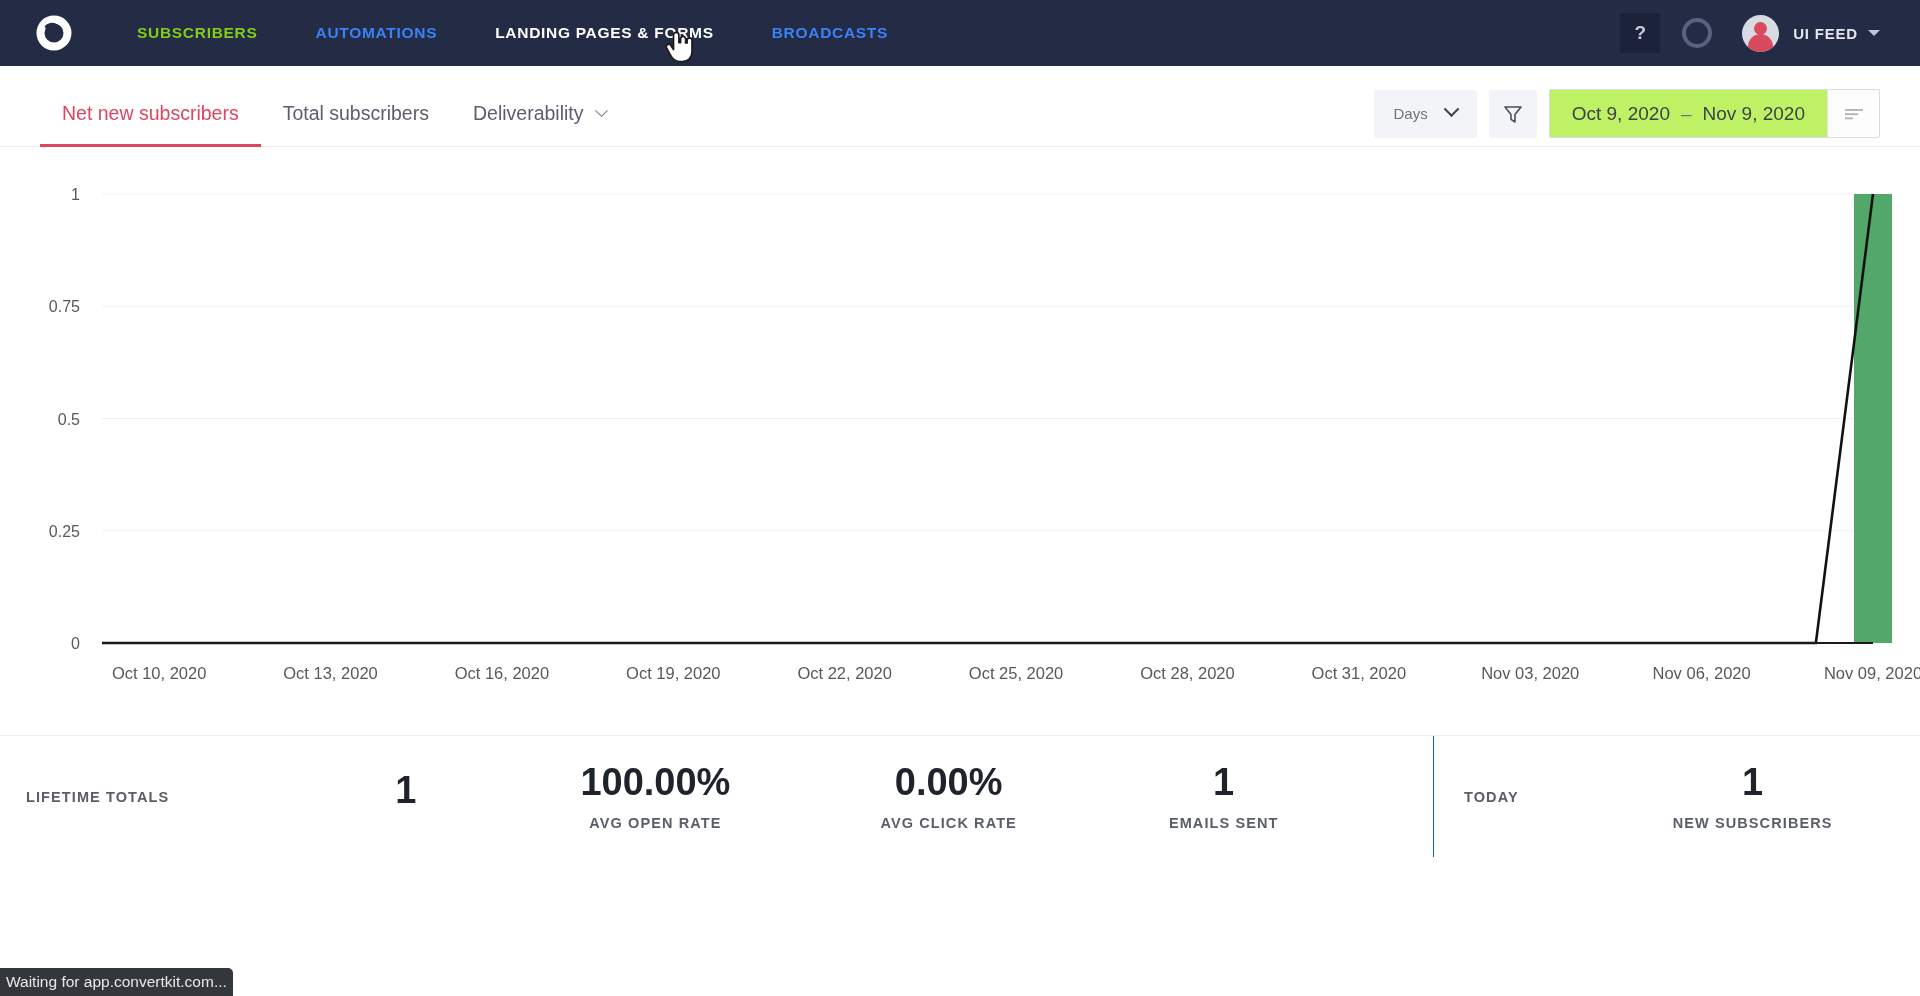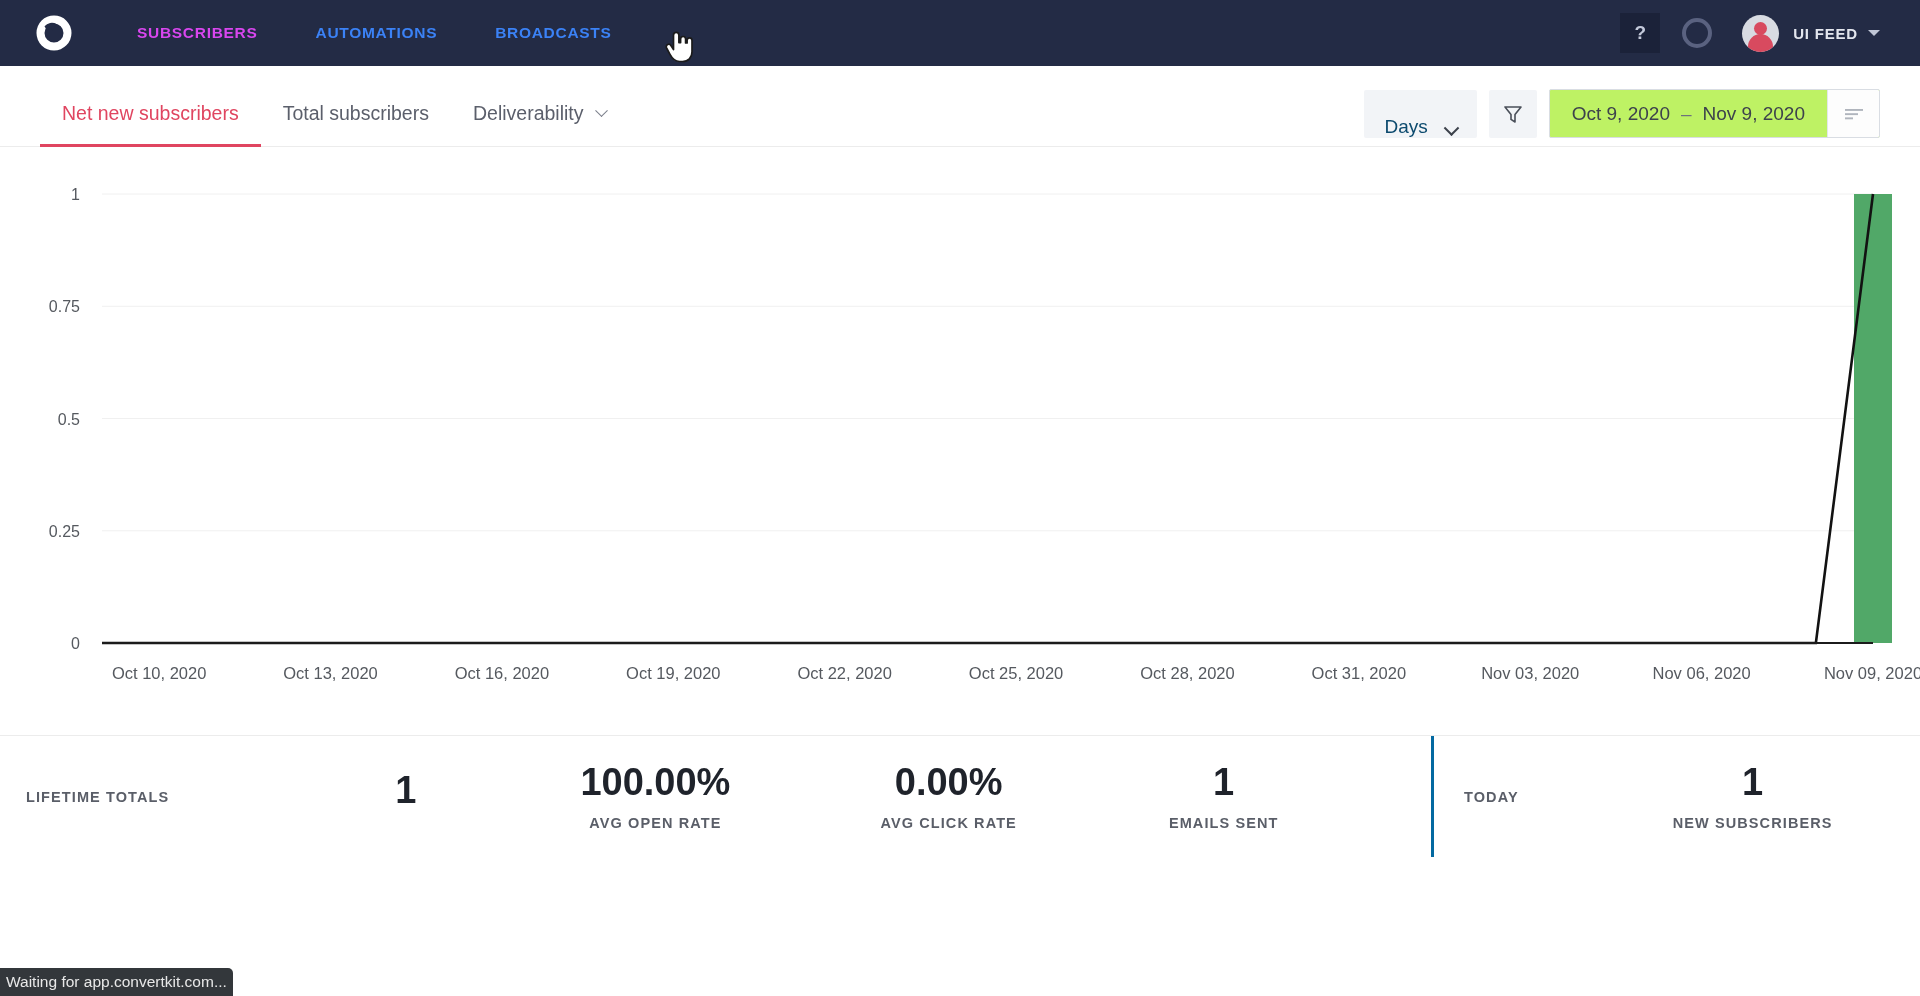--- a/index.html
+++ b/index.html
@@ -38,21 +38,21 @@
     color: #3b82f6;
     font-size: 15.5px;
     font-weight: bold;
     letter-spacing: 0.7px;
     padding: 0 29px;
     line-height: 66px;
     height: 100%;
     cursor: pointer;
     white-space: nowrap;
   }
-  .nav-link.active { color: #d946ef; }
+  .nav-link.active { color: #84cc16; }
   .nav-link.hovered { color: #ffffff; }
 
   .topnav-right {
     margin-left: auto;
     display: flex;
     align-items: center;
     padding-right: 40px;
     gap: 0;
   }
   .help-btn {
@@ -162,24 +162,24 @@
   .tools {
     margin-left: auto;
     display: flex;
     align-items: center;
     gap: 12px;
   }
   .days-btn {
     background: #f2f4f7;
     height: 48px;
     display: flex;
-    align-items: flex-end;
+    align-items: center;
     padding: 0 20px;
-    font-size: 19px;
-    color: #0c4a6e;
+    font-size: 15px;
+    color: #737373;
     cursor: pointer;
     border-radius: 2px;
   }
   .days-btn .chev2 {
     margin-left: 18px;
     width: 11px; height: 11px;
     border-right: 2.2px solid #3c414b;
     border-bottom: 2.2px solid #3c414b;
     transform: rotate(45deg) translate(-3px,-3px);
   }
@@ -231,21 +231,21 @@
     left: 0; right: 0; bottom: 0;
     height: 122px;
     border-top: 1px solid #ececec;
     display: flex;
     background: #fff;
   }
   .stats-left {
     flex: 0 0 1434px;
     display: flex;
     align-items: center;
-    border-right: 3px solid #0369a1;
+    border-right: 1px solid #0369a1;
     padding-left: 26px;
   }
   .stats-right {
     flex: 1;
     display: flex;
     align-items: center;
     padding-left: 30px;
   }
   .section-label {
     font-size: 14.5px;
@@ -309,20 +309,23 @@
       <path d="M10.5 13.2 A9.6 9.6 0 0 1 22.5 10.9 L18.5 17.5 A2.3 2.3 0 0 0 13.6 18.4 Z" fill="#232b45"></path>
     </svg>
   </div>
 
   <div class="nav-links">
     <div class="nav-link active">
       <span>SUBSCRIBERS</span>
     </div>
     <div class="nav-link">
       <span>AUTOMATIONS</span>
+    </div>
+    <div class="nav-link hovered">
+      <span>LANDING PAGES &amp; FORMS</span>
     </div>
     <div class="nav-link">
       <span>BROADCASTS</span>
     </div>
   </div>
 
   <div class="topnav-right">
     <div class="help-btn">
       <span>?</span>
     </div>

